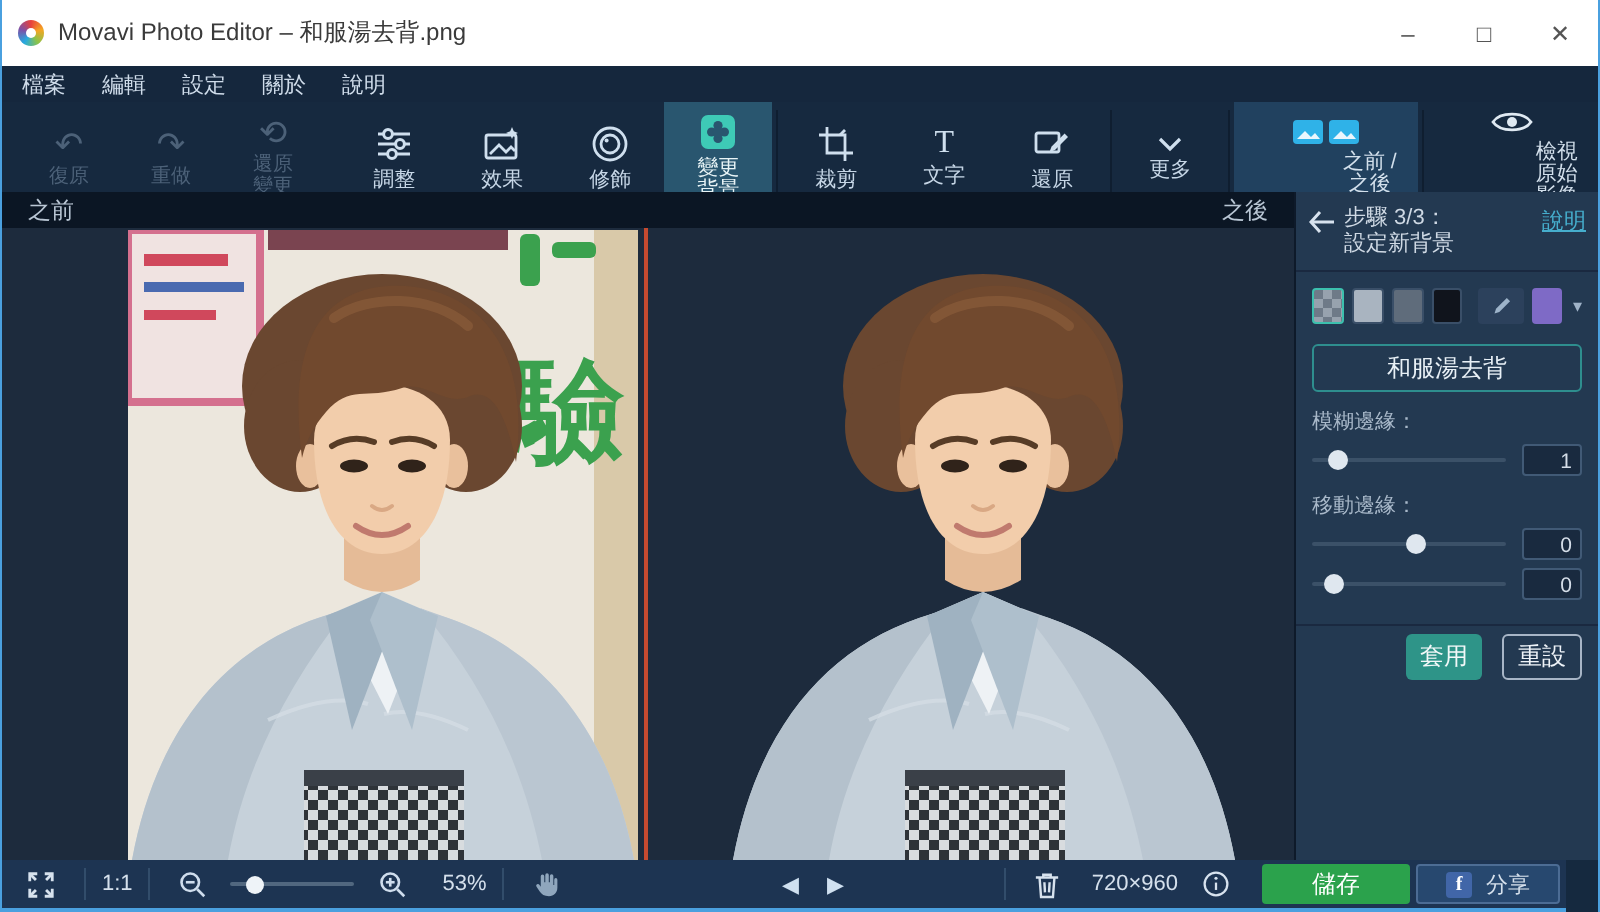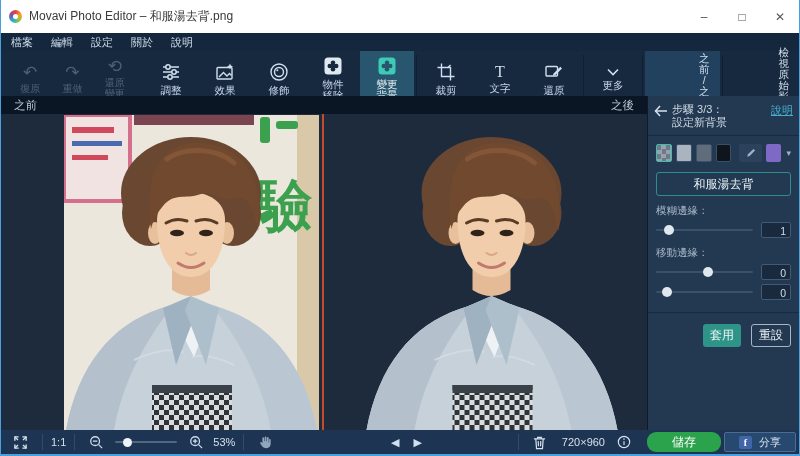--- a/index.html
+++ b/index.html
@@ -73,37 +73,37 @@
   .add-image-btn { margin-top:10px; height:24px; width:100%; border:1px solid #2e8e8e; border-radius:3px;
                    background:transparent; color:#e8f0f6; font-size:12px; display:flex; align-items:center;
                    justify-content:center; }
   .slider-label { margin-top:8px; font-size:10.5px; color:#a8b8c9; }
   .slider-row { display:flex; align-items:center; margin-top:4px; }
   .slider-track { position:relative; flex:1; height:2px; background:#3b5168; border-radius:1px; margin-right:8px; }
   .slider-thumb { position:absolute; top:-4px; width:10px; height:10px; border-radius:50%; background:#dfe7ef; }
   .value-box { width:30px; height:16px; background:#192a3f; border:1px solid #415a76; border-radius:2px;
                font-size:10.5px; color:#d4dde8; text-align:right; padding:2px 4px 0 0; }
   .panel-div { height:1px; background:#1a2940; margin:12px -8px 0 -8px; }
-  .btn-row { display:flex; gap:10px; margin-top:11px;padding-left:47px; }
+  .btn-row { display:flex; gap:10px; margin-top:4px;padding-left:47px; }
   .apply-btn { flex:1; height:23px; background:#2e9488; border-radius:3px; color:#f2f8f8; font-size:12px;
                display:flex; align-items:center; justify-content:center; }
   .reset-btn { flex:1; height:23px; border:1px solid #a7b5c6; border-radius:3px; color:#eef3f8; font-size:12px;
                display:flex; align-items:center; justify-content:center; }
 
   
-  .bottombar { position:absolute; left:0; right:0; bottom:0; height:26px; background:#1d3452;
+  .bottombar { position:absolute; left:0; right:16px; bottom:0; height:26px; background:#1d3452;
                border-bottom:2px solid #4aa0df; display:flex; align-items:center; font-size:11px; color:#d5e0ec; }
   .bb-sep { width:1px; height:16px; background:#324d6b; margin:0 8px; }
   .bb-icon { display:flex; align-items:center; justify-content:center; padding:0 6px; }
   .zoom-slider { position:relative; width:62px; height:2px; background:#51677f; border-radius:1px; margin:0 6px; }
   .zoom-thumb { position:absolute; top:-3.5px; left:12%; width:9px; height:9px; border-radius:50%; background:#eef3f8; }
   .nav-arrows { position:absolute; left:390px; display:flex; gap:14px; font-size:11px; color:#cfe0f0; }
   .bb-right { position:absolute; right:3px; display:flex; align-items:center;justify-content:flex-end; }
   .size-text { margin:0 6px 0 10px; }
-  .save-btn { width:74px; height:20px; background:#2ba24c; border-radius:9px; color:#fff; font-size:12px;
+  .save-btn { width:74px; height:20px; background:#2ba24c; border-radius:2px; color:#fff; font-size:12px;
               display:flex; align-items:center; justify-content:center; margin:0 3px 0 10px; }
   .share-btn { height:20px; min-width:72px; background:#27486f; border:1px solid #4c6c94; border-radius:2px;
                display:flex; align-items:center; justify-content:center; gap:7px; padding:0 8px; }
   .fb-badge { width:13px; height:13px; background:#4166a8; border-radius:2px; color:#fff; font-size:10px;
               font-weight:bold; display:flex; align-items:center; justify-content:center;
               font-family:"Liberation Serif",serif; }
   .sign-text { font-size:56px; font-weight:bold; fill:#3ba14e; }
 </style>
 </head>
 <body>
@@ -165,34 +165,20 @@
         </svg>
         <span class="lbl">效果</span>
       </div>
       <div class="tool">
         <svg width="20" height="20" viewBox="0 0 20 20" fill="none" stroke="currentColor" stroke-width="1.4">
           <circle cx="10" cy="10" r="8"></circle>
             <circle cx="10" cy="10" r="4.5"></circle>
           <circle cx="8.3" cy="8.3" r="1" fill="currentColor" stroke="none"></circle>
         </svg>
         <span class="lbl">修飾</span>
-      </div>
-      <div class="tool" style="--patch-bg:#16293f">
-        <svg width="20" height="20" viewBox="0 0 20 20">
-          <rect x="1.5" y="1.5" width="17" height="17" rx="3.5" fill="#dfe9f2"></rect>
-          <g fill="#16293f">
-              <circle cx="10" cy="6.8" r="2.3"></circle>
-              <circle cx="10" cy="13.2" r="2.3"></circle>
-          <circle cx="6.8" cy="10" r="2.3"></circle>
-              <circle cx="13.2" cy="10" r="2.3"></circle>
-              <circle cx="10" cy="10" r="2.6"></circle>
-            </g>
-        </svg>
-        <span class="lbl ml">物件
-移除</span>
       </div>
       <div class="tool active">
         <svg width="20" height="20" viewBox="0 0 20 20">
           <rect x="1.5" y="1.5" width="17" height="17" rx="3.5" fill="#3ecab6"></rect>
           <g fill="#29566f">
               <circle cx="10" cy="6.8" r="2.3"></circle>
               <circle cx="10" cy="13.2" r="2.3"></circle>
           <circle cx="6.8" cy="10" r="2.3"></circle>
               <circle cx="13.2" cy="10" r="2.3"></circle>
               <circle cx="10" cy="10" r="2.6"></circle>
@@ -410,21 +396,21 @@
       <div class="zoom-thumb"></div>
     </div>
     <div class="bb-icon">
       <svg width="14" height="14" viewBox="0 0 16 16" fill="none" stroke="#cfdded" stroke-width="1.5">
         <circle cx="7" cy="7" r="5"></circle>
           <line x1="11" y1="11" x2="15" y2="15"></line>
           <line x1="4.5" y1="7" x2="9.5" y2="7"></line>
           <line x1="7" y1="4.5" x2="7" y2="9.5"></line>
       </svg>
     </div>
-    <span style="margin-left:4px">53%</span>
+    <span style="margin-left:12px">53%</span>
     <div class="bb-sep"></div>
     <div class="bb-icon">
       <svg width="14" height="14" viewBox="0 0 16 16" fill="#8fa6bd">
         <path d="M5 8 V3.5 a1 1 0 0 1 2 0 V7 h0.6 V2.8 a1 1 0 0 1 2 0 V7 h0.6 V3.4 a1 1 0 0 1 2 0 V8.5 h0.5 V5.5 a0.9 0.9 0 0 1 1.8 0 V10 c0 3-2 5-4.8 5 C7 15 5.5 14 4.3 12.2 L2.6 9.6 a1 1 0 0 1 1.6-1.2 L5 9.6 Z"></path>
       </svg>
     </div>
 
     <div class="nav-arrows">
       <span>◀</span>
       <span>▶</span>

